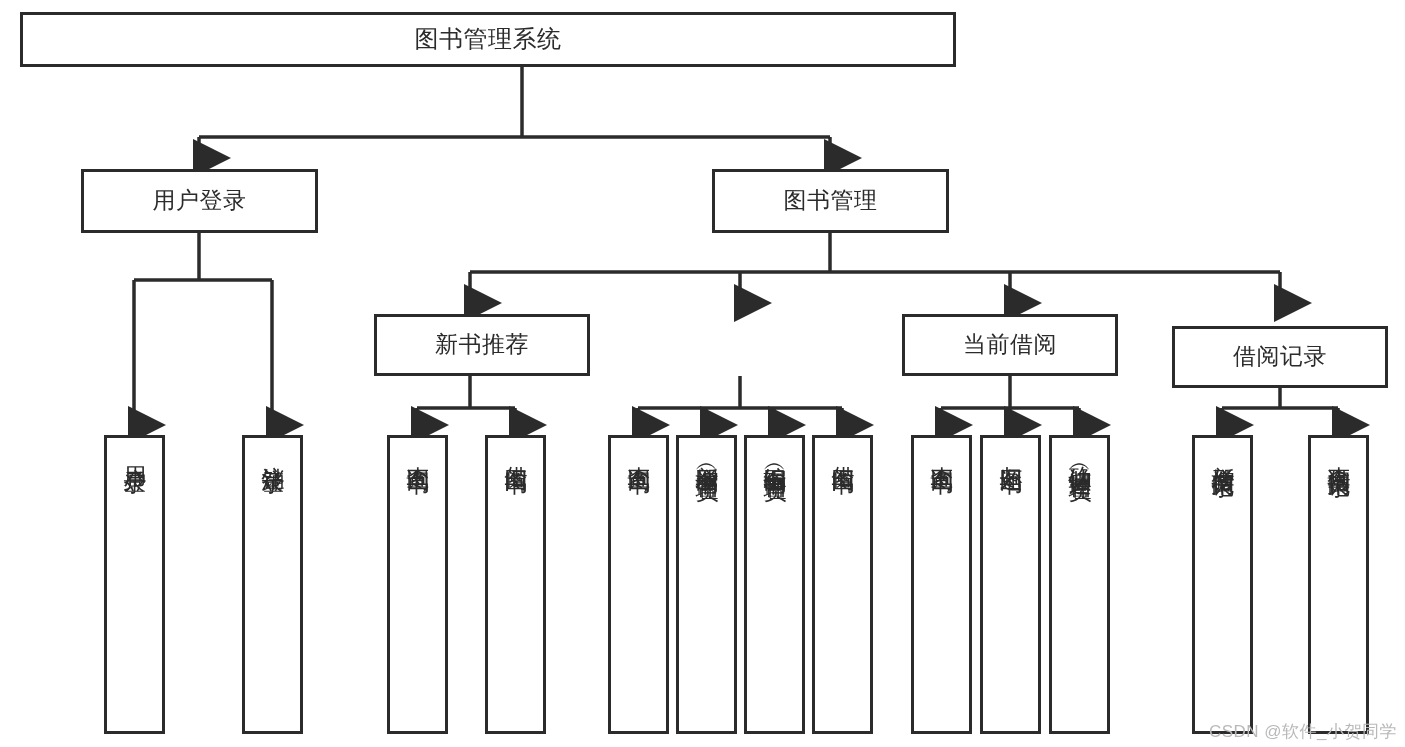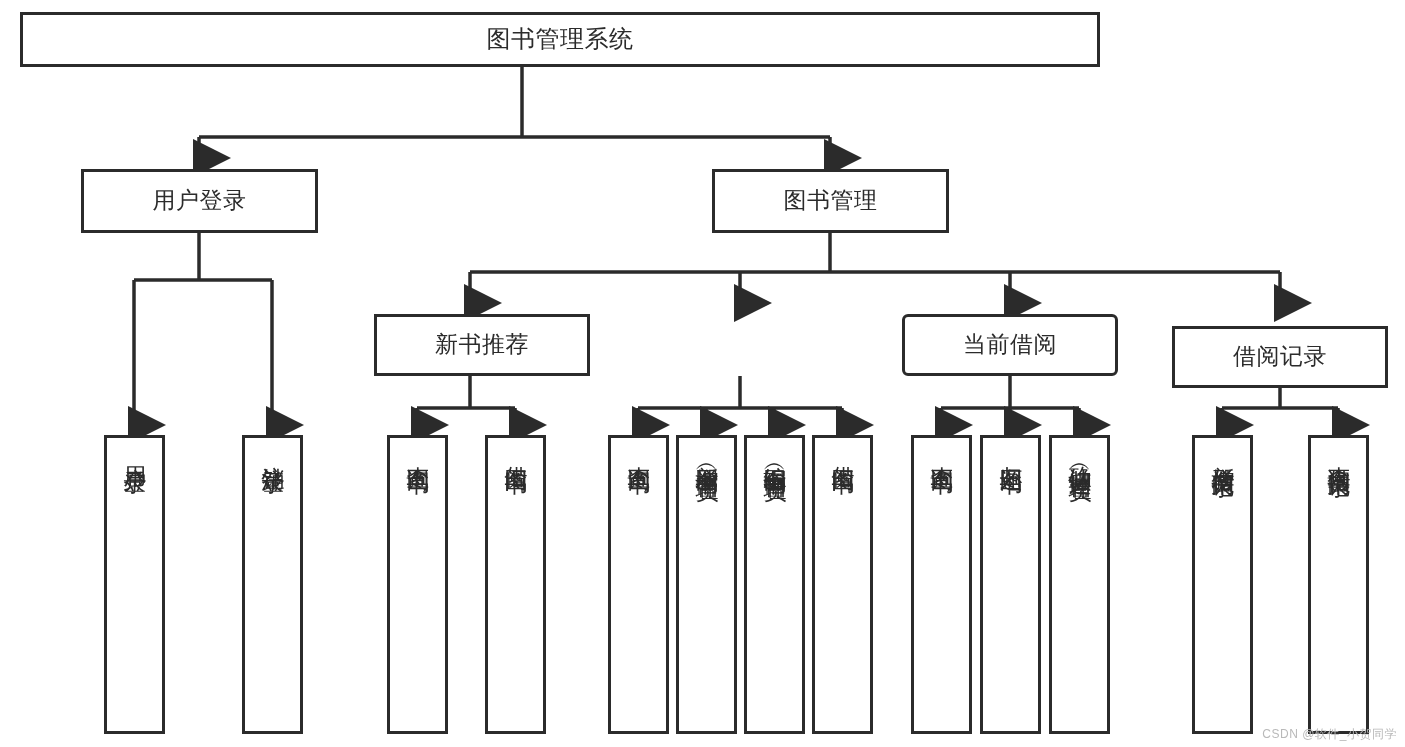--- a/index.html
+++ b/index.html
@@ -58,21 +58,21 @@
     text-orientation: upright;
     font-size: 23px;
     line-height: 1.12;
     letter-spacing: 2px;
     white-space: nowrap;
   }
   .watermark {
     position: absolute;
     right: 8px;
     bottom: 4px;
-    font-size: 12px;
+    font-size: 17px;
     color: #b9b9b9;
     z-index: 5;
     white-space: nowrap;
     letter-spacing: 0.5px;
   }
 </style>
 </head>
 <body>
 
 <div id="canvas">
@@ -120,35 +120,35 @@
       <path d="M 1010 408 L 1010 425" marker-end="url(#arrow)"></path>
       <path d="M 1079 408 L 1079 425" marker-end="url(#arrow)"></path>
 
       <path d="M 1280 376 L 1280 408"></path>
       <path d="M 1222 408 L 1338 408"></path>
       <path d="M 1222 408 L 1222 425" marker-end="url(#arrow)"></path>
       <path d="M 1338 408 L 1338 425" marker-end="url(#arrow)"></path>
     </g>
   </svg>
 
-  <div class="node root horiz" style="left:20px; top:12px; width:1080px; height:55px;">
+  <div class="node root horiz" style="left:20px; top:12px; width:936px; height:55px;">
     <span class="label">图书管理系统</span>
   </div>
 
   <div class="node horiz" style="left:81px; top:169px; width:237px; height:64px;">
     <span class="label">用户登录</span>
   </div>
   <div class="node horiz" style="left:712px; top:169px; width:237px; height:64px;">
     <span class="label">图书管理</span>
   </div>
 
   <div class="node horiz" style="left:362px; top:314px; width:216px; height:62px;margin-left:12px;">
     <span class="label">新书推荐</span>
   </div>
-  <div class="node horiz" style="left:902px; top:314px; width:216px; height:62px;border-radius:6px;">
+  <div class="node horiz" style="left:902px; top:314px; width:216px; height:62px;">
     <span class="label">当前借阅</span>
   </div>
   <div class="node horiz" style="left:1172px; top:326px; width:216px; height:62px;">
     <span class="label">借阅记录</span>
   </div>
 
   <div class="node vert" style="left:104px; top:435px; width:61px; height:299px;">
     <span class="label">用户登录</span>
   </div>
   <div class="node vert" style="left:242px; top:435px; width:61px; height:299px;">

